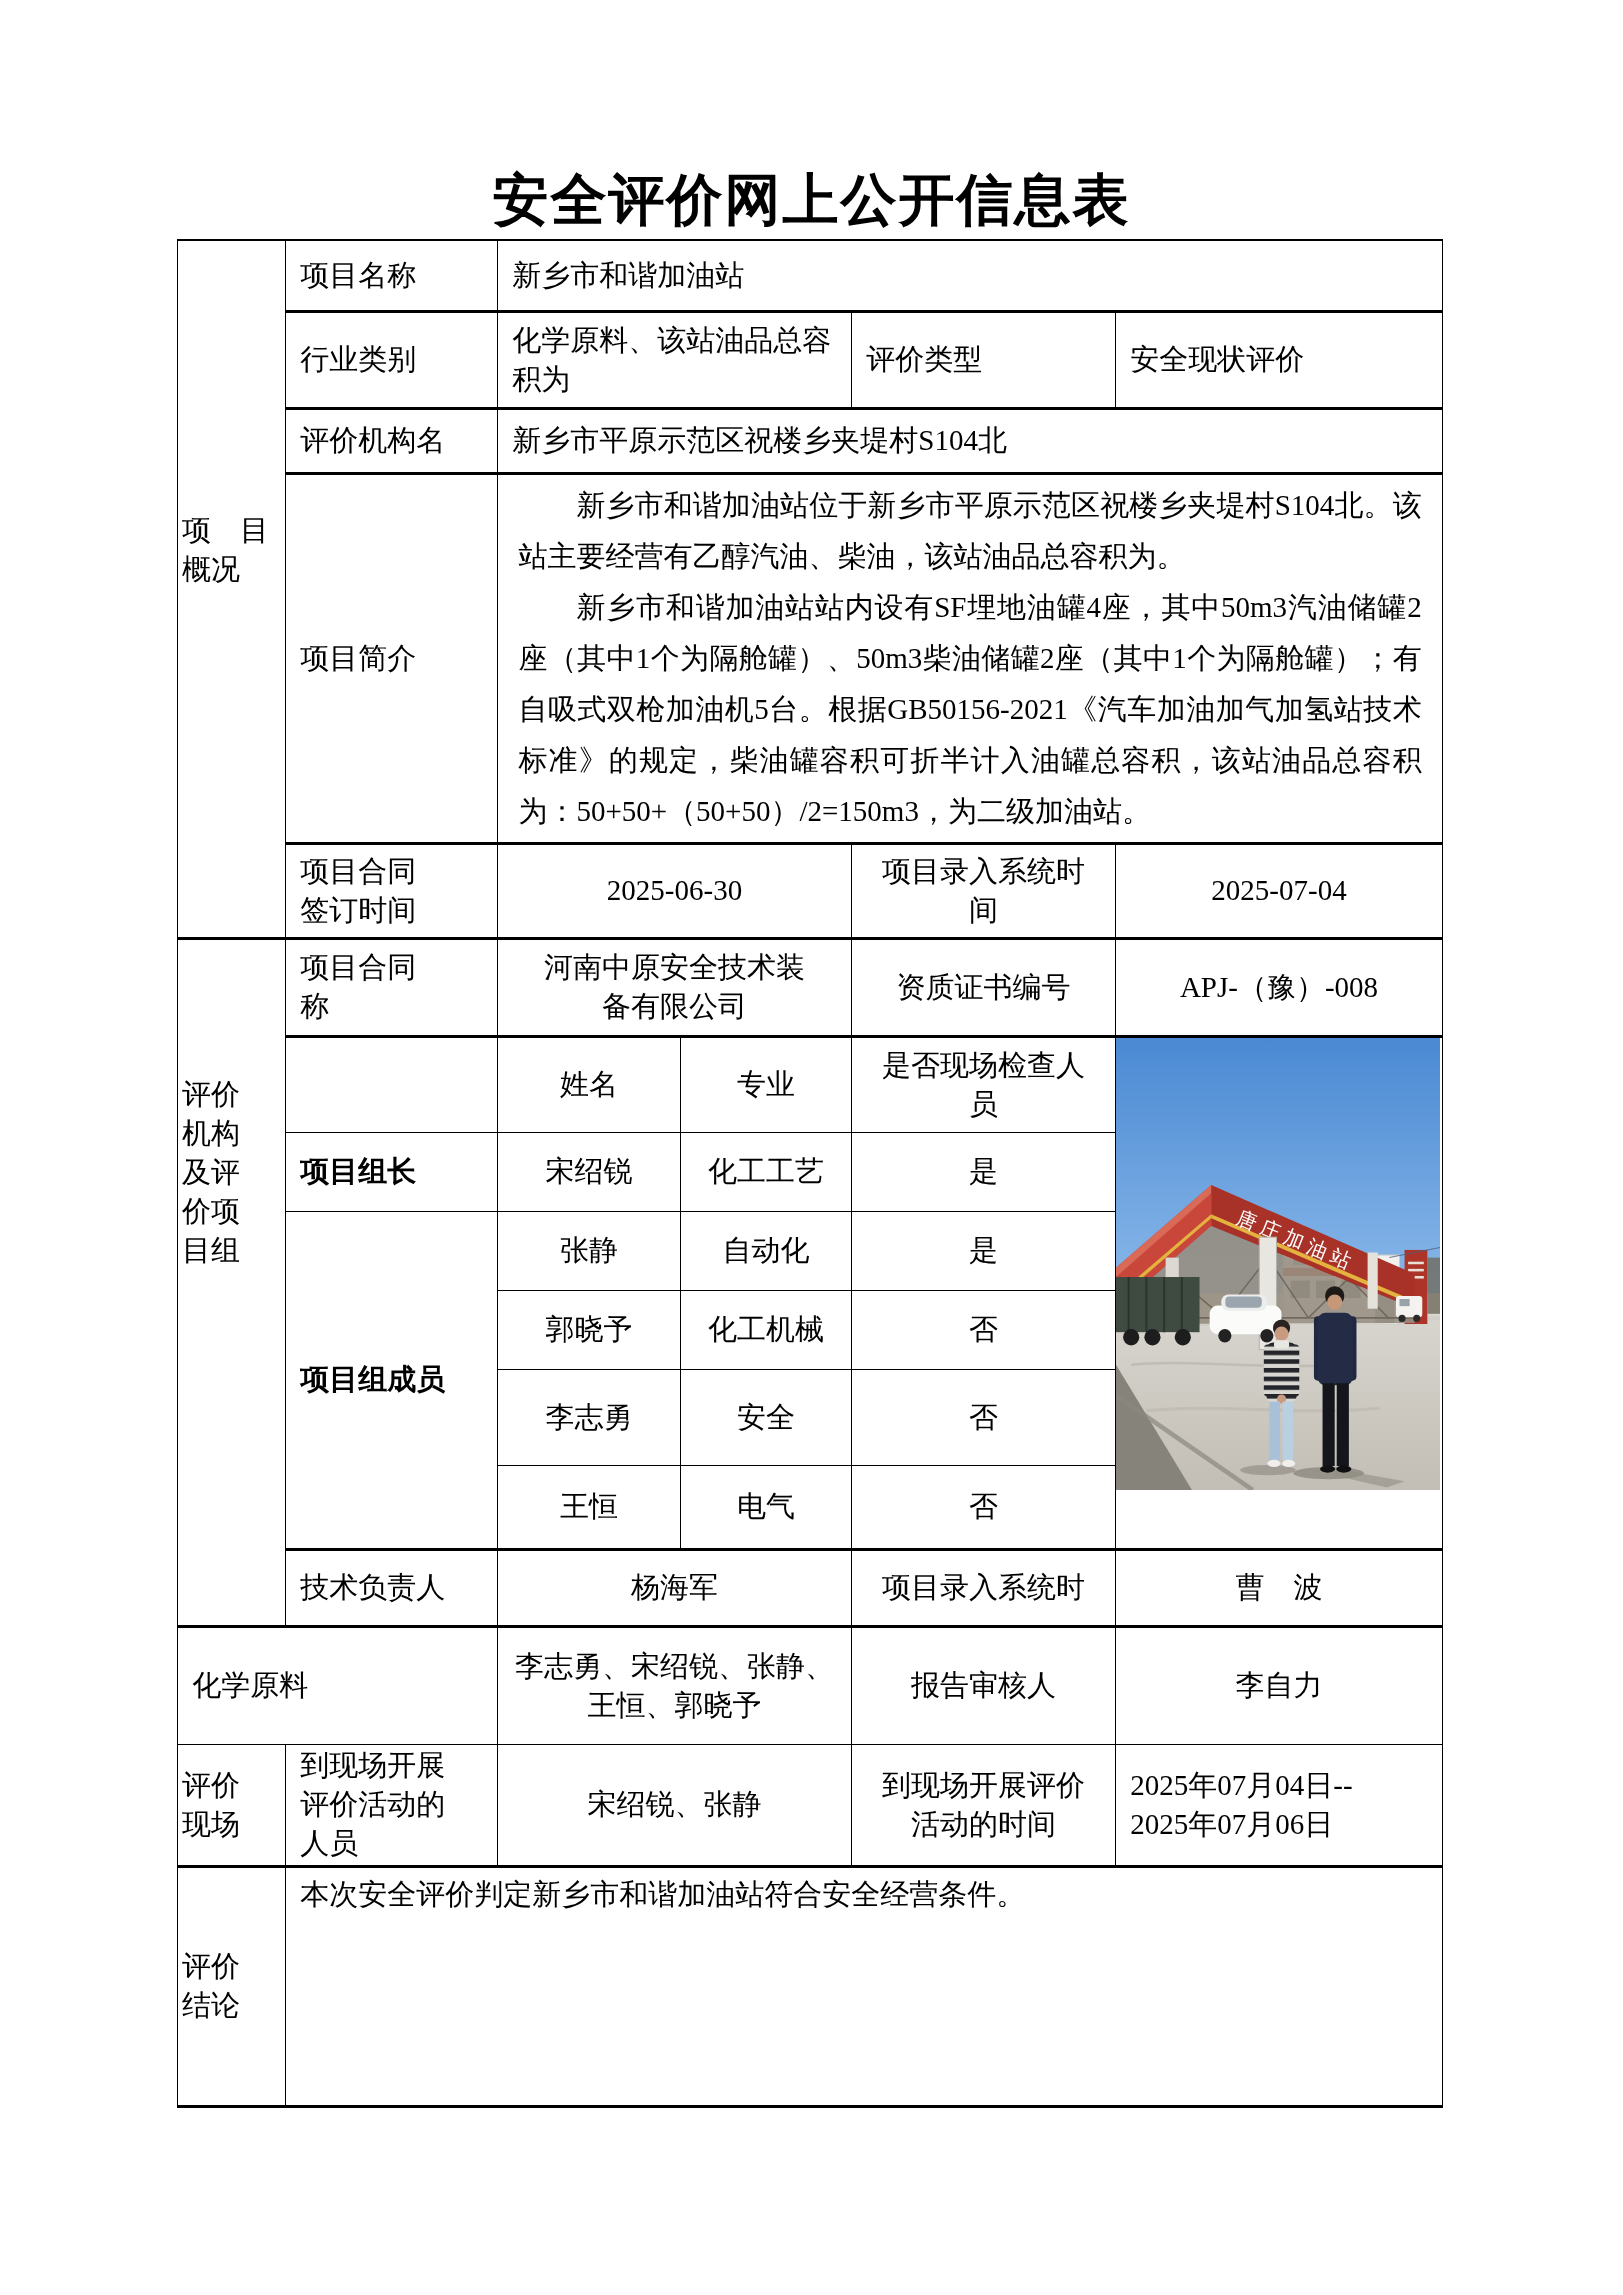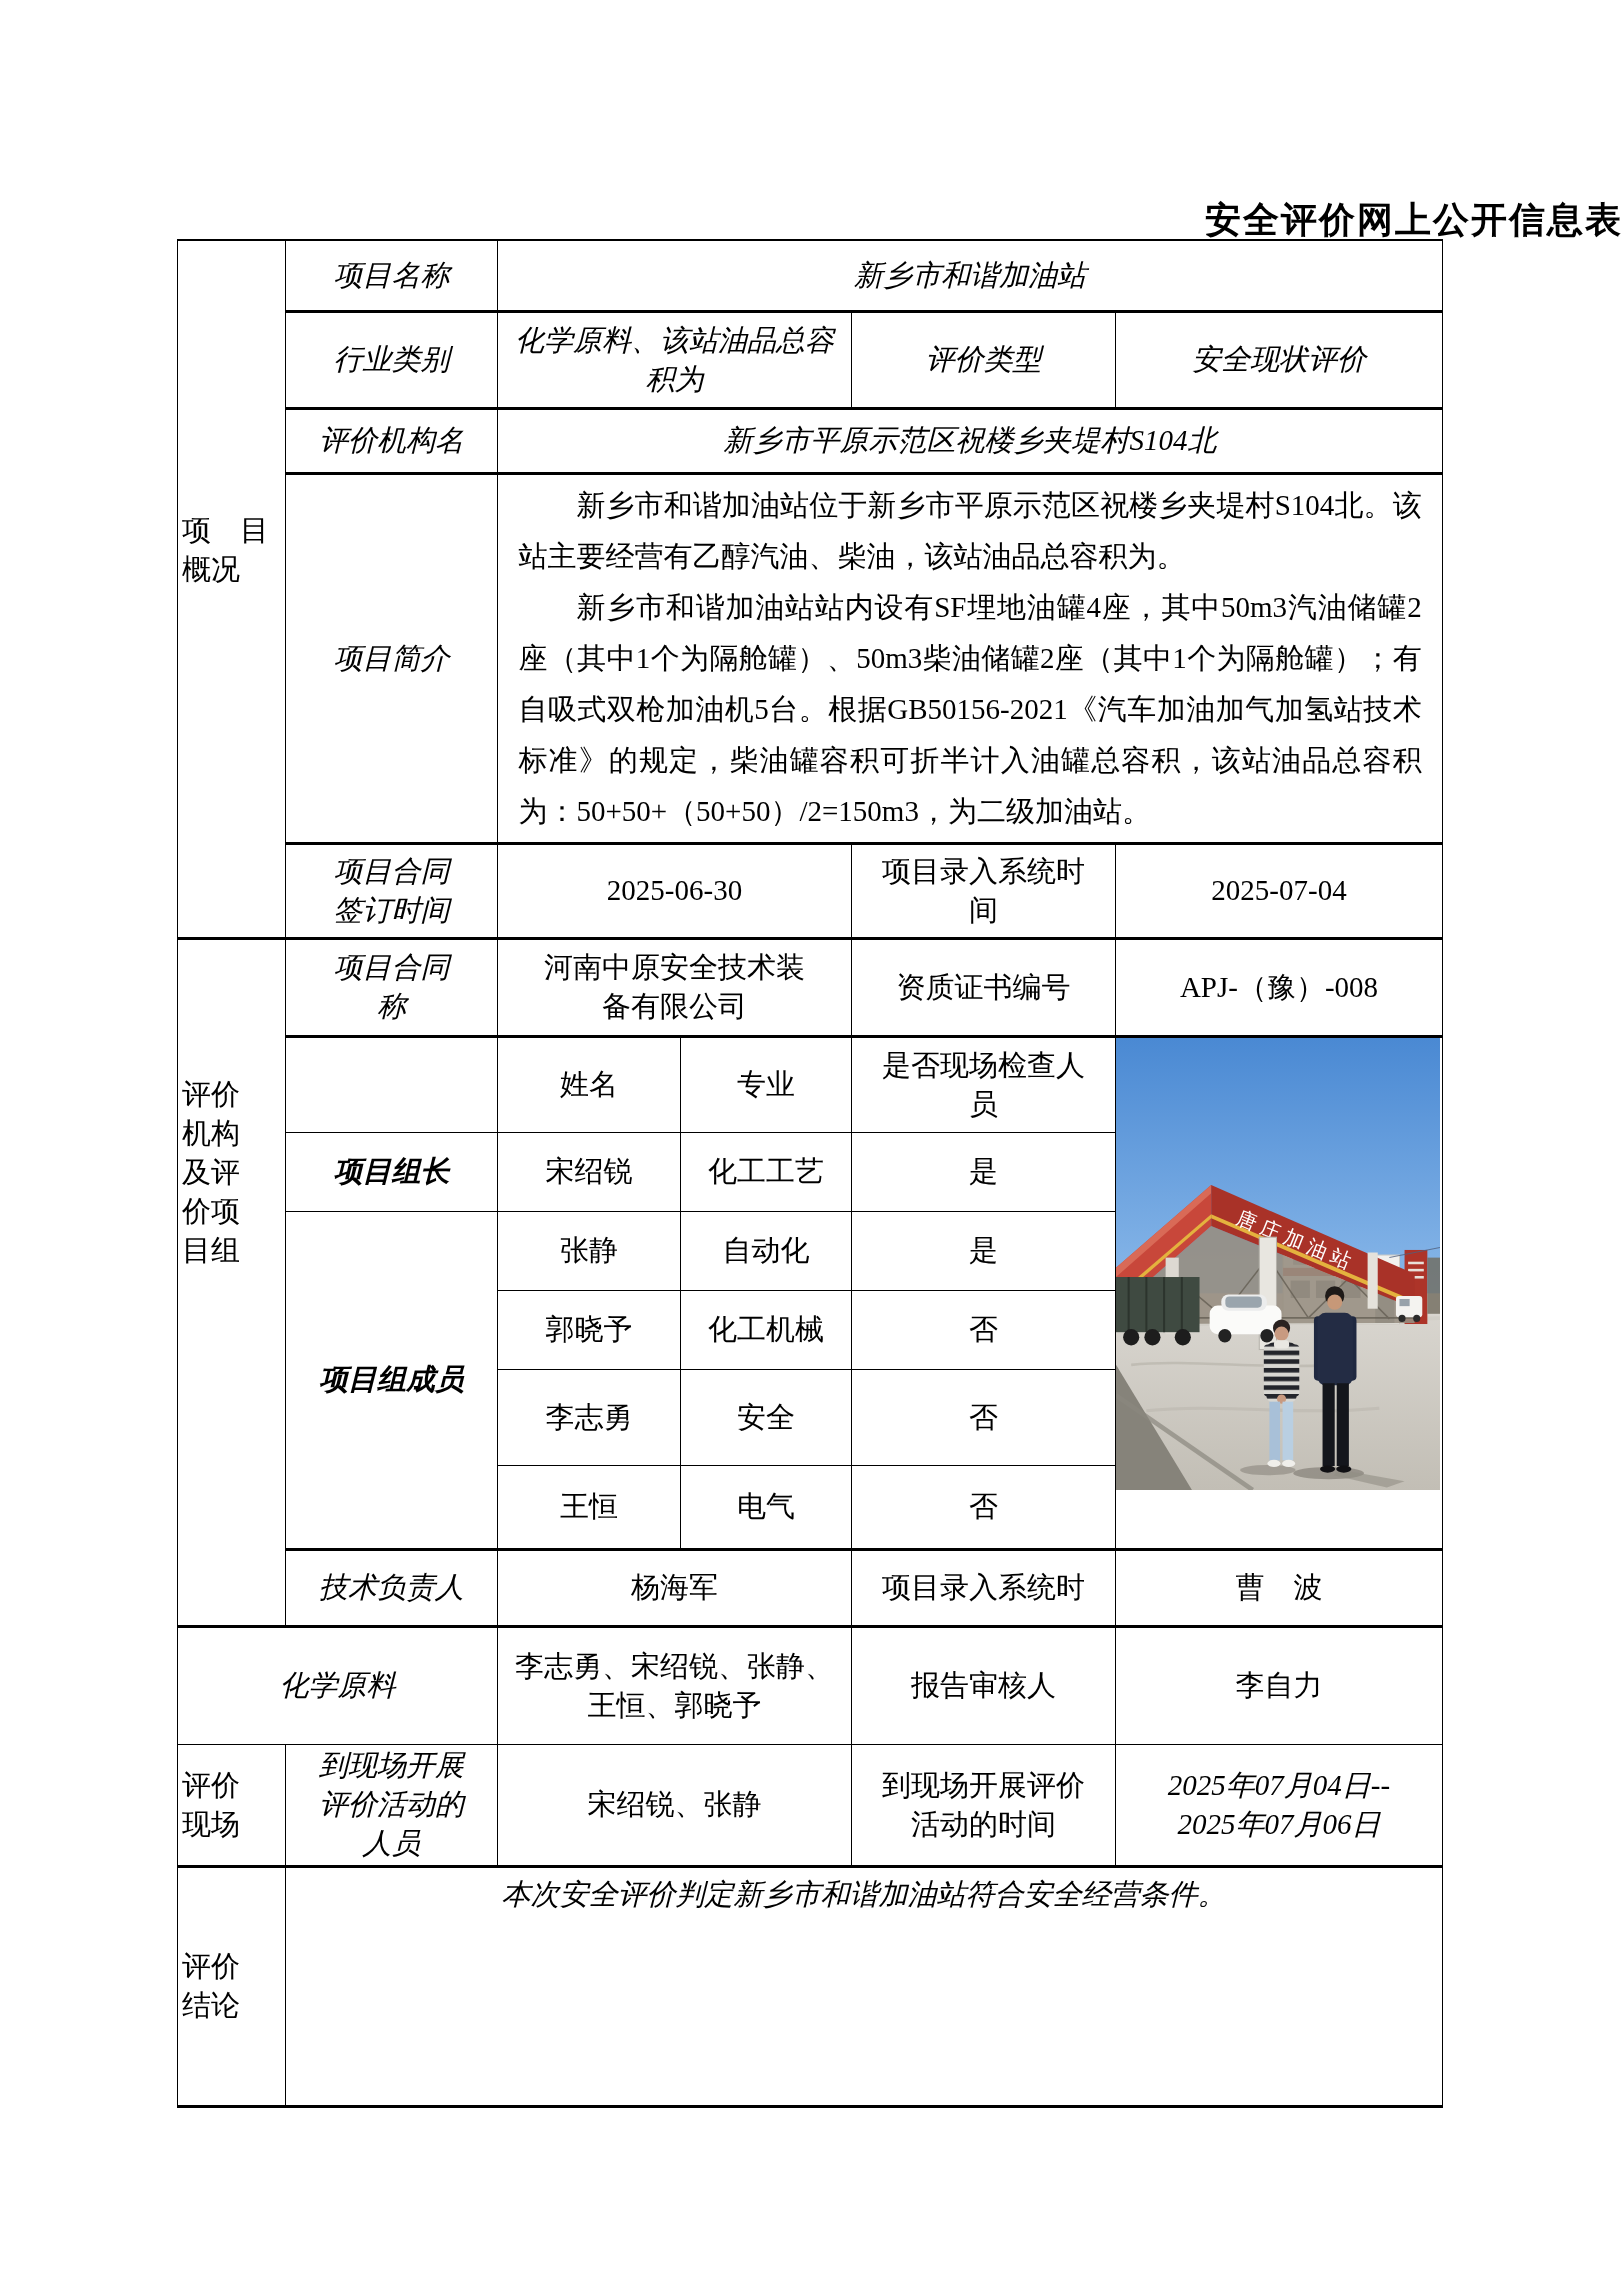--- a/index.html
+++ b/index.html
@@ -5,39 +5,39 @@
   html,body{margin:0;padding:0;background:#ffffff;}
   .page{
     position:relative;
     width:1623px;height:2295px;
     background:#ffffff;
     font-family:"Liberation Serif","DejaVu Serif",serif;
     color:#000;
   }
   .doc-title{
     position:absolute;left:0;top:163px;width:100%;
-    text-align:right;font-size:36px;font-weight:bold;letter-spacing:2px;margin-top:33px;
+    text-align:center;font-size:56px;font-weight:bold;letter-spacing:2px;
   }
   table.main{
     position:absolute;left:177px;top:239px;
     width:1265px;table-layout:fixed;border-collapse:collapse;
     border-top:2px solid #000;border-left:1.5px solid #000;
     border-right:1.5px solid #000;border-bottom:3.6px solid #000;
   }
   td{
     border:1.5px solid #000;
     padding:0 14.3px;
     font-size:29px;line-height:39px;
     vertical-align:middle;
     word-break:break-all;
     box-sizing:border-box;
   }
   td.hb{border-bottom-width:3.6px;}
   .cen{text-align:center;}
-  .lab{text-align:center;font-style:italic;}
+  .lab{text-align:left;}
   .bold{font-weight:bold;}
   .seclab{padding:0 4.1px;}
   .seclab div{white-space:nowrap;}
   .shift-up-lg{margin-bottom:220px;}
   .shift-up-sm{margin-bottom:77px;}
   .para-cell{padding:5.1px 20.4px;line-height:51px;text-align:justify;}
   .para-cell p{margin:0;text-indent:58px;}
   .concl-cell{vertical-align:top;padding-top:1px;line-height:51px;}
   .photo-cell{padding:0;vertical-align:top;}
   .photo-cell svg{display:block;}

